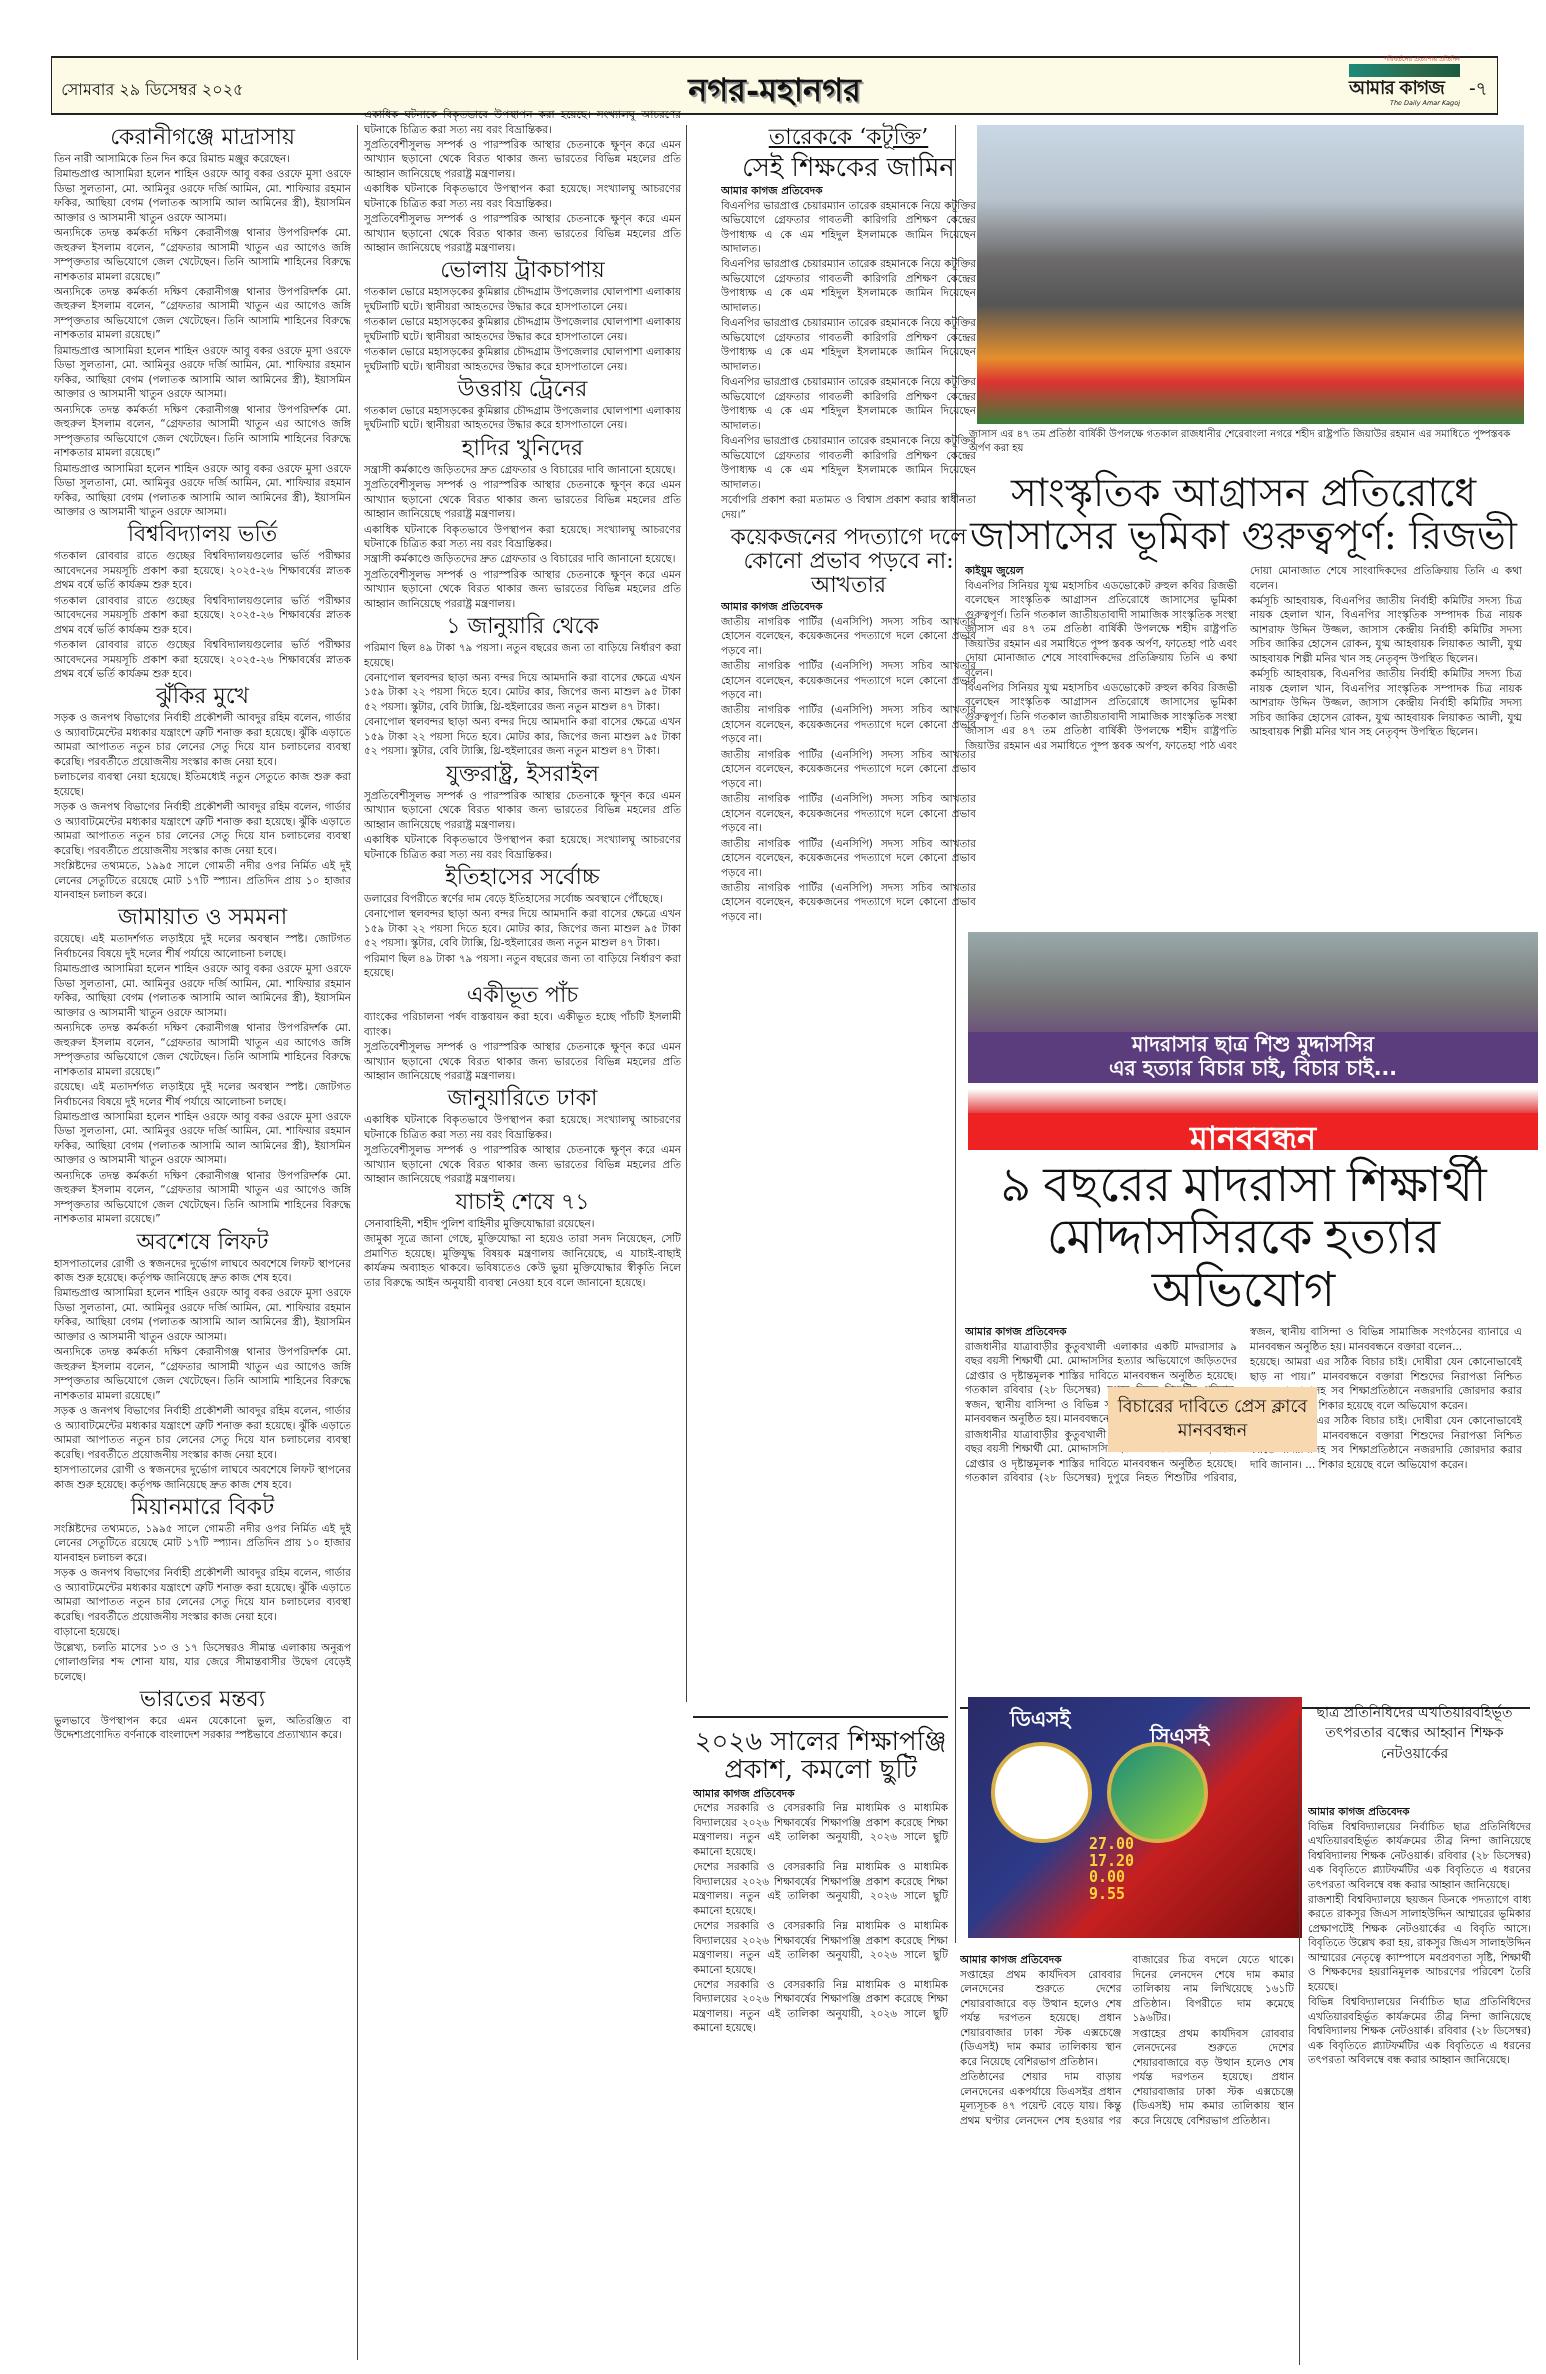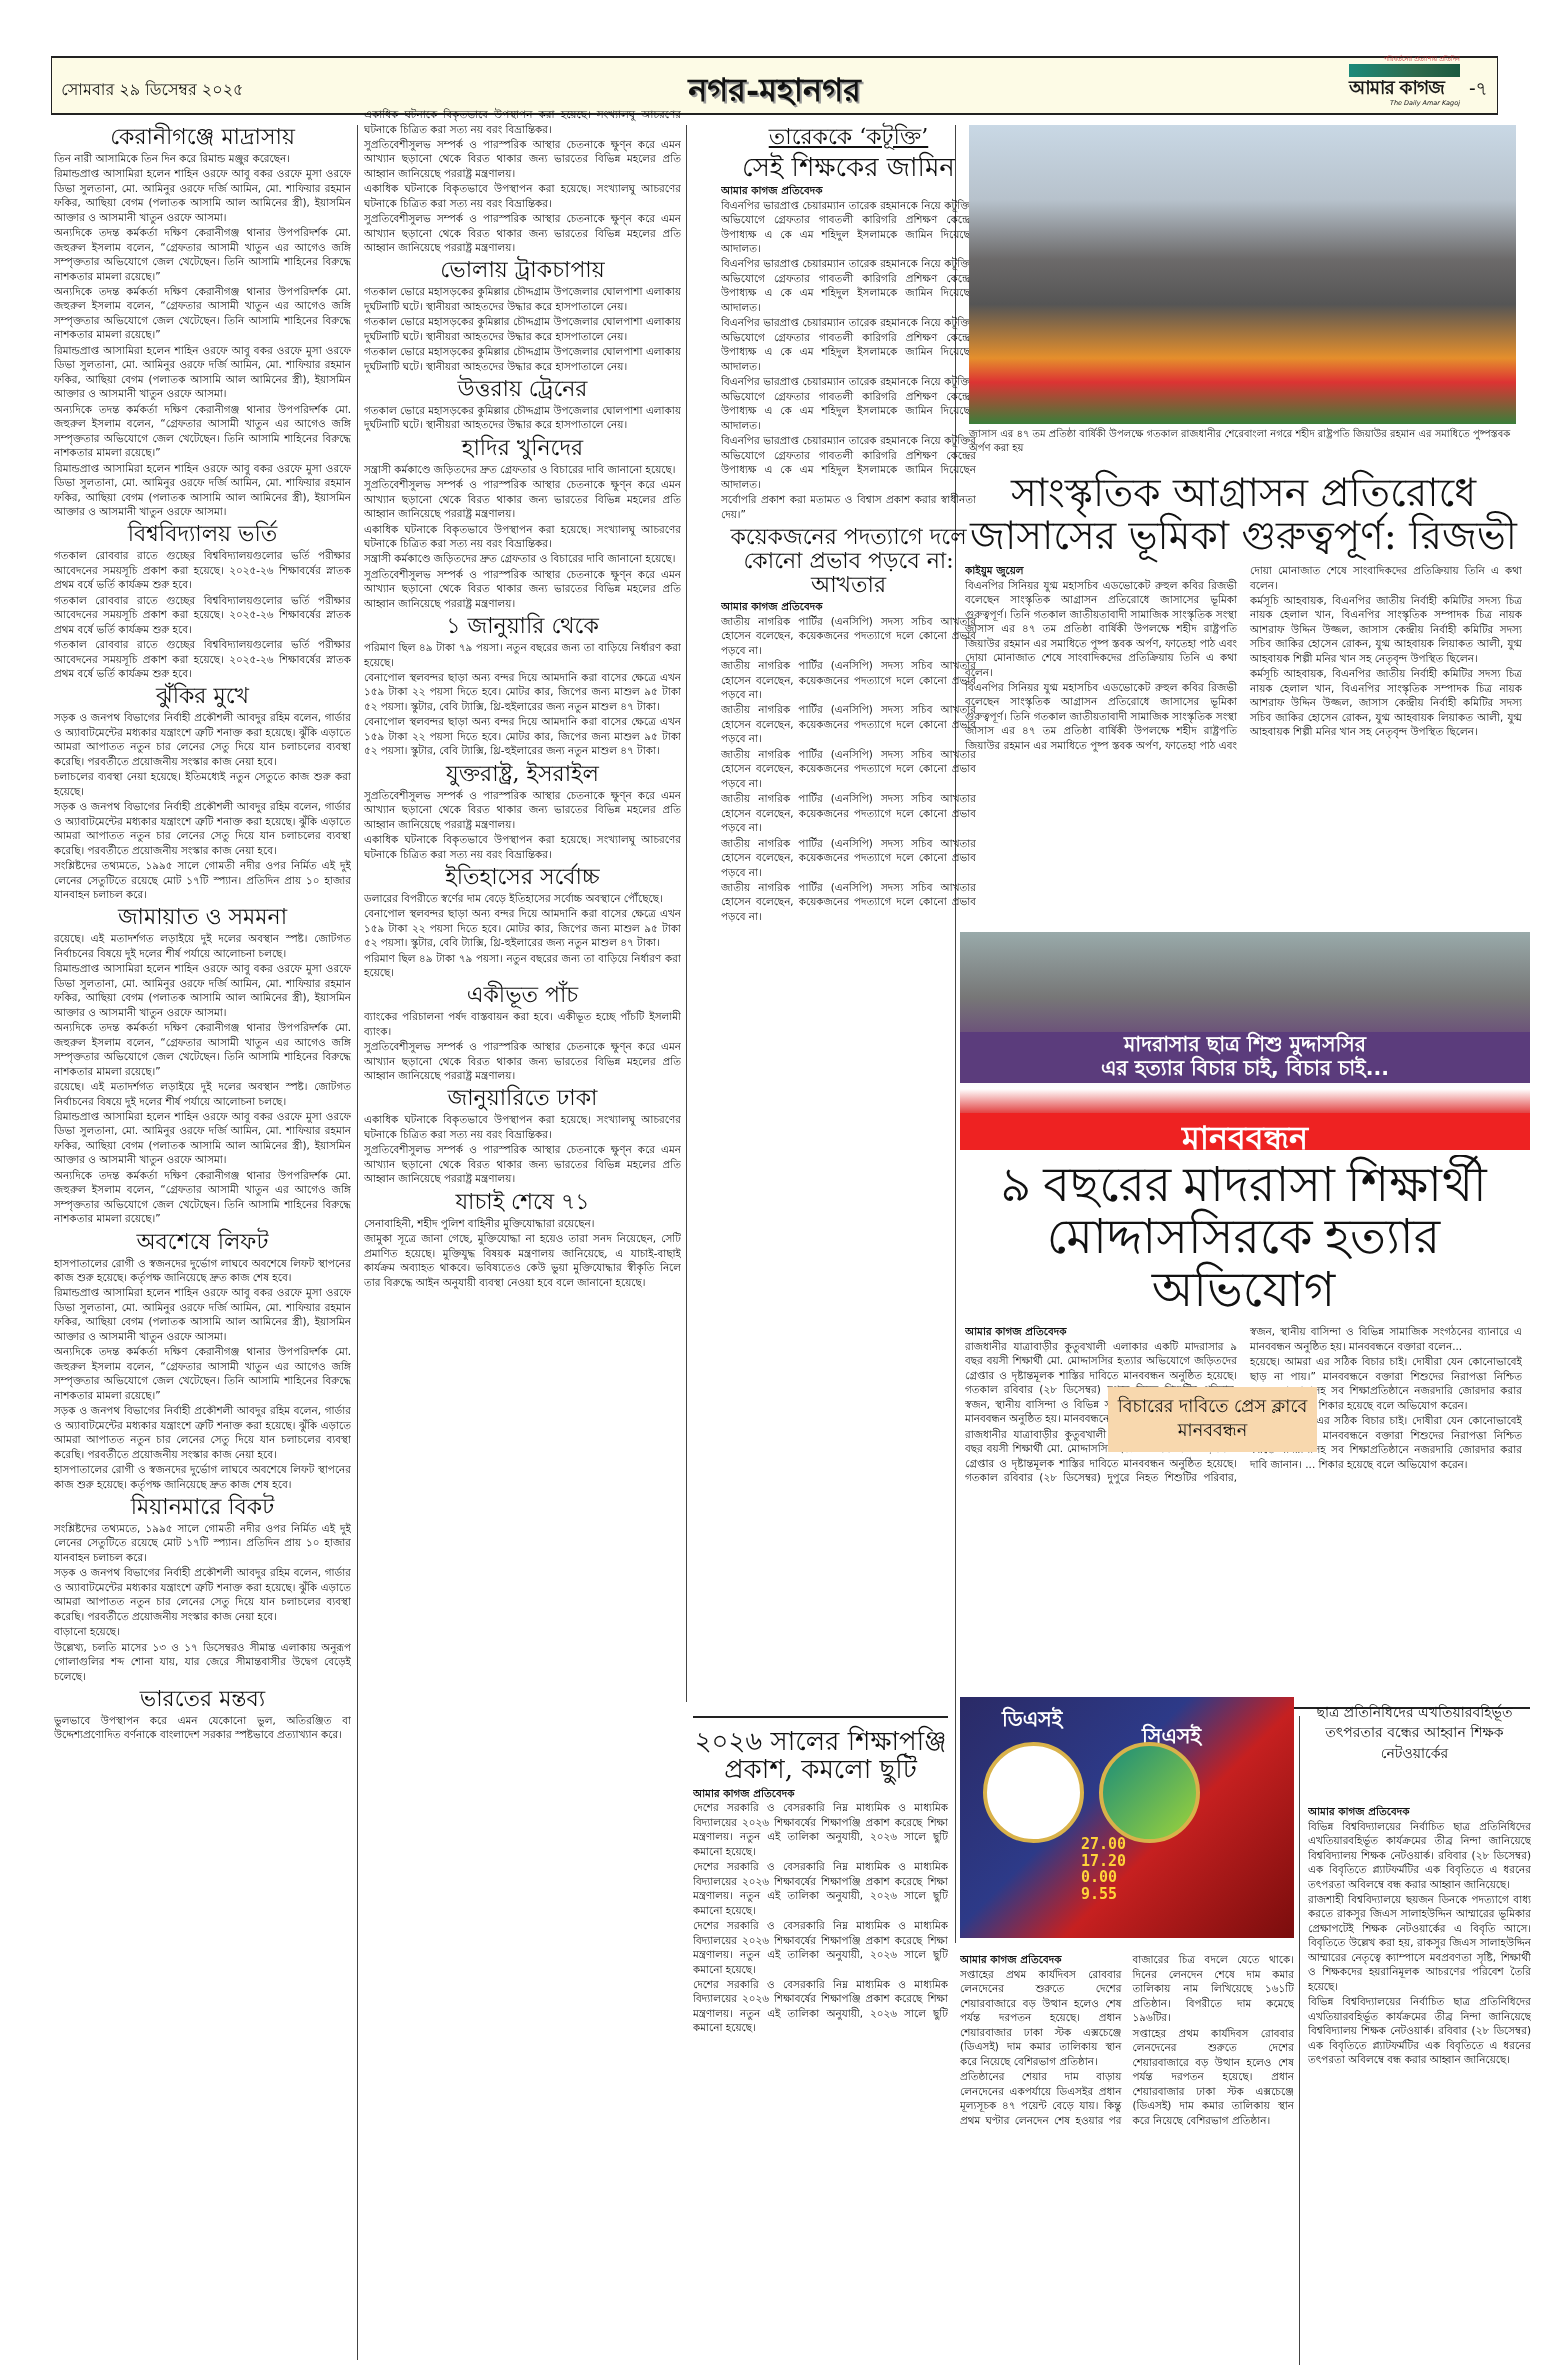--- a/index.html
+++ b/index.html
@@ -21,21 +21,21 @@
   .col { position:absolute; font-size:10.4px; line-height:14.5px; text-align:justify; overflow:hidden; }
   .col p { margin:0 0 0.9px 0; }
   .hd { text-align:center; font-family:"DejaVu Serif", serif; margin:3.7px 0 1.9px; line-height:1.1; }
   .h-sub { font-size:22px; }
   .h-mid { font-size:26px; }
   .h-big { font-size:39px; }
   .h-huge { font-size:48px;font-family:Liberation Serif, serif; }
   .by { font-weight:bold; }
   .underline { text-decoration:underline; }
 
-  .photo { position:absolute; background:#888; overflow:hidden; }
+  .photo { position:absolute; background:#888; overflow:hidden;margin-left:8px; }
   .photo1 { left:969px; top:125px; width:547px; height:299px;
             background:linear-gradient(180deg,#c9d8e5 0%,#b7c2cc 25%,#6c6a6a 45%,#555 60%,#e58f2c 78%,#d33 86%,#3a7f3a 100%); }
   .photo2 { left:960px; top:932px; width:570px; height:218px;
             background:linear-gradient(180deg,#9aa 0%,#777 30%,#6b4f7a 48%,#f3f3f3 62%,#fff 72%,#d22 85%,#b11 100%); }
   .banner { position:absolute; left:0; right:0; top:100px; height:51px; background:#5b3c7c; color:#fff;
             font-size:20.4px; text-align:center; line-height:24px; font-weight:bold; }
   .banner2 { position:absolute; left:0; right:0; top:181px; height:37px; background:#e22; color:#fff; font-size:32px;
              text-align:center; font-weight:bold; }
   .photo3 { left:960px; top:1697px; width:334px; height:241px;
             background:linear-gradient(135deg,#2a2a66 0%,#2d3a88 40%,#c62020 60%,#7a0d0d 100%); }

